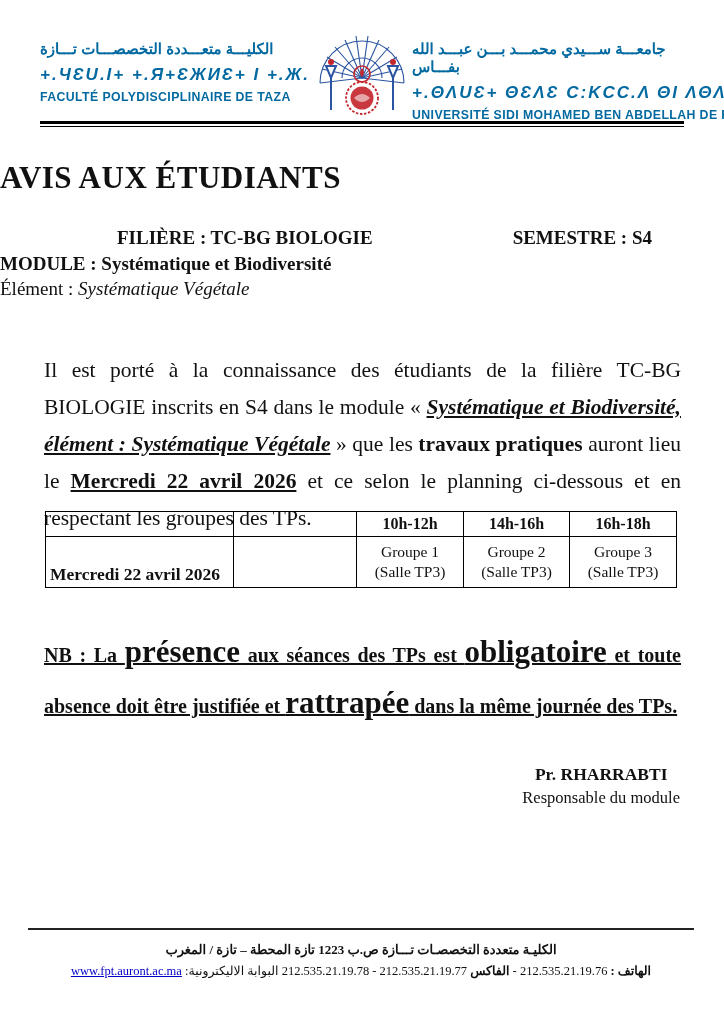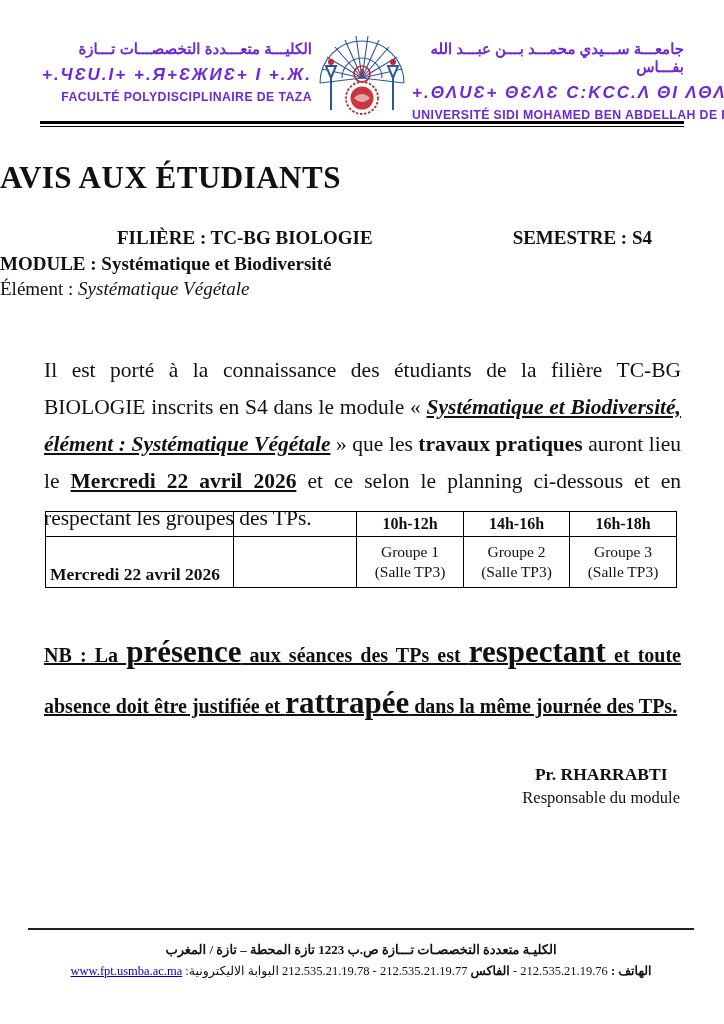--- a/index.html
+++ b/index.html
@@ -7,21 +7,21 @@
     position:relative; width:724px; height:1024px; margin:0 auto;
     background:#ffffff; overflow:hidden;
     font-family:"Liberation Serif", serif; color:#111;
   }
   
   .header {
     position:absolute; top:40px; left:40px; right:40px;
     display:flex; justify-content:space-between; align-items:flex-start;
   }
   .header-block {
-    width:272px; text-align:right; color:#6d28d9;
+    width:272px; text-align:left; color:#0369a1;
     font-family:"Liberation Sans", sans-serif; font-weight:bold;
   }
   .hdr-arabic   { font-size:15px; line-height:18px; margin-bottom:9px; }
   .hdr-tifinagh { font-size:17px; line-height:16px; letter-spacing:2px; margin-bottom:7px; white-space:nowrap;font-style:italic; }
   .hdr-latin    { font-size:12.3px; line-height:15px; letter-spacing:0.4px; white-space:nowrap; }
   .logo-wrap { width:96px; display:flex; justify-content:center; margin-top:-4px; }
   .header-rule {
     position:absolute; top:121px; left:40px; right:40px; height:2px;
     border-top:3.5px solid #000; border-bottom:1.5px solid #000;
   }
@@ -186,29 +186,29 @@
         </td>
         <td>
           <span>Groupe 3</span><br>
           <span>(Salle TP3)</span>
         </td>
       </tr>
     </tbody>
   </table>
 
   <p class="nb-par">
-    <span>NB : La </span><span class="nb-big">présence</span><span> aux séances des TPs est </span><span class="nb-big">respectant</span><span> et toute absence doit être justifiée et </span><span class="nb-big">rattrapée</span><span> dans la même journée des TPs.</span>
+    <span>NB : La </span><span class="nb-big">présence</span><span> aux séances des TPs est </span><span class="nb-big">obligatoire</span><span> et toute absence doit être justifiée et </span><span class="nb-big">rattrapée</span><span> dans la même journée des TPs.</span>
   </p>
 
   <div class="signature">
     <div class="sig-name">Pr. RHARRABTI</div>
     <div class="sig-role">Responsable du module</div>
   </div>
 
   <div class="footer">
     <div class="footer-rule"></div>
     <div class="footer-line1">الكليـة متعددة التخصصـات تـــازة ص.ب 1223 تازة المحطة – تازة / المغرب</div>
     <div class="footer-line2">
-      <span class="lbl-b">الهاتف :</span><span> 212.535.21.19.76 - </span><span class="lbl-b">الفاكس</span><span> 212.535.21.19.77 - 212.535.21.19.78 </span><span>البوابة الاليكترونية: </span><a href="#" class="site-link" dir="ltr">www.fpt.usmba.ac.ma</a>
+      <span class="lbl-b">الهاتف :</span><span> 212.535.21.19.76 - </span><span class="lbl-b">الفاكس</span><span> 212.535.21.19.77 - 212.535.21.19.78 </span><span>البوابة الاليكترونية: </span><a href="#" class="site-link" dir="ltr">www.fpt.auront.ac.ma</a>
     </div>
   </div>
 
 </div>
 
 </body></html>

